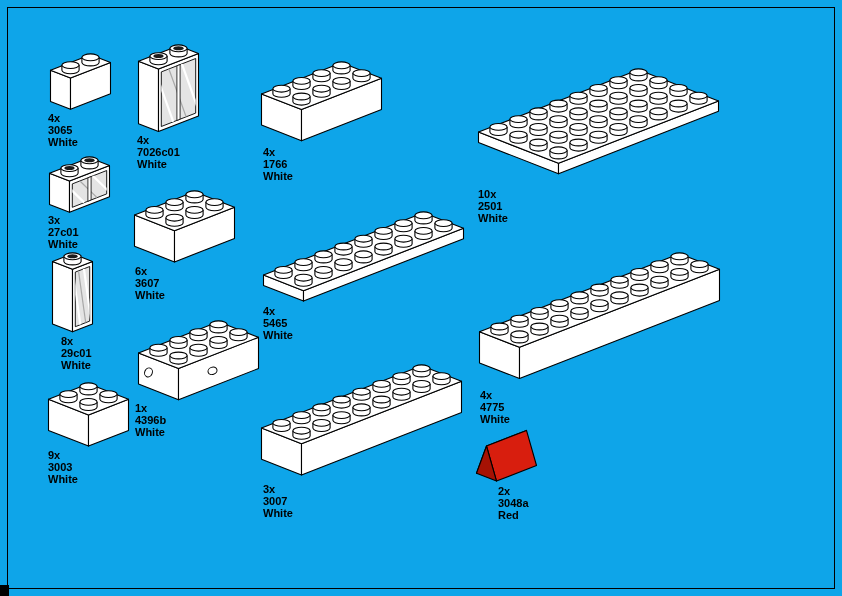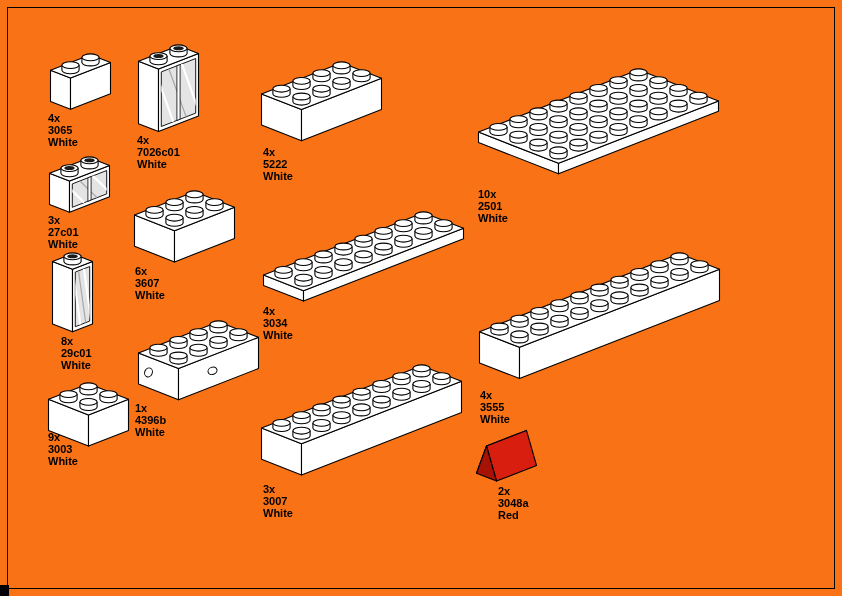--- a/index.html
+++ b/index.html
@@ -6,21 +6,21 @@
   #screen{position:relative;width:842px;height:596px;background:#ffffff;overflow:hidden;
           font-family:"Liberation Sans",sans-serif;}
   #frame{position:absolute;left:7px;top:7px;right:7px;bottom:7px;border:1px solid #000;}
   #corner-mark{position:absolute;left:0;bottom:0;width:9px;height:11px;background:#000;}
   .part-svg{position:absolute;overflow:visible;}
   .plabel{position:absolute;font-weight:bold;font-size:11px;line-height:12px;color:#000;white-space:nowrap;}
 </style>
 </head>
 <body>
 
-<div id="screen" style="background: #f97316;">
+<div id="screen" style="background: #0ea5e9;">
   <div id="frame"></div>
   <div id="parts-layer">
       <div>
         <svg class="part-svg" width="65" height="65" style="left:48px;top:47px">
           <polygon points="2.5,54.5 22.5,62.3 22.5,31.1 2.5,23.3" fill="#ffffff" stroke="#000000" stroke-width="1.1" stroke-linejoin="round"></polygon>
           <polygon points="22.5,62.3 62.5,46.7 62.5,15.5 22.5,31.1" fill="#ffffff" stroke="#000000" stroke-width="1.1" stroke-linejoin="round"></polygon>
           <polygon points="2.5,23.3 42.5,7.7 62.5,15.5 22.5,31.1" fill="#ffffff" stroke="#000000" stroke-width="1.1" stroke-linejoin="round"></polygon>
           <path d="M 13.9 18.1 L 13.9 23.3 A 8.6 3.4 0 0 0 31.1 23.3 L 31.1 18.1" fill="#ffffff" stroke="#000000" stroke-width="1.1"></path>
           <ellipse cx="22.5" cy="18.1" rx="8.6" ry="3.4" fill="#ffffff" stroke="#000000" stroke-width="1.1"></ellipse>
           <path d="M 33.9 10.3 L 33.9 15.5 A 8.6 3.4 0 0 0 51.1 15.5 L 51.1 10.3" fill="#ffffff" stroke="#000000" stroke-width="1.1"></path>
@@ -125,21 +125,21 @@
           <polygon points="2.5,23.3 42.5,7.7 82.5,23.3 42.5,38.9" fill="#ffffff" stroke="#000000" stroke-width="1.1" stroke-linejoin="round"></polygon>
           <path d="M 13.9 18.1 L 13.9 23.3 A 8.6 3.4 0 0 0 31.1 23.3 L 31.1 18.1" fill="#ffffff" stroke="#000000" stroke-width="1.1"></path>
           <ellipse cx="22.5" cy="18.1" rx="8.6" ry="3.4" fill="#ffffff" stroke="#000000" stroke-width="1.1"></ellipse>
           <path d="M 33.9 10.3 L 33.9 15.5 A 8.6 3.4 0 0 0 51.1 15.5 L 51.1 10.3" fill="#ffffff" stroke="#000000" stroke-width="1.1"></path>
           <ellipse cx="42.5" cy="10.3" rx="8.6" ry="3.4" fill="#ffffff" stroke="#000000" stroke-width="1.1"></ellipse>
           <path d="M 33.9 25.9 L 33.9 31.1 A 8.6 3.4 0 0 0 51.1 31.1 L 51.1 25.9" fill="#ffffff" stroke="#000000" stroke-width="1.1"></path>
           <ellipse cx="42.5" cy="25.9" rx="8.6" ry="3.4" fill="#ffffff" stroke="#000000" stroke-width="1.1"></ellipse>
           <path d="M 53.9 18.1 L 53.9 23.3 A 8.6 3.4 0 0 0 71.1 23.3 L 71.1 18.1" fill="#ffffff" stroke="#000000" stroke-width="1.1"></path>
           <ellipse cx="62.5" cy="18.1" rx="8.6" ry="3.4" fill="#ffffff" stroke="#000000" stroke-width="1.1"></ellipse>
         </svg>
-        <div class="plabel" style="left:48px;top:431px">
+        <div class="plabel" style="left:48px;top:449px">
           <div>9x</div>
           <div>3003</div>
           <div>White</div>
         </div>
       </div>
       <div>
         <svg class="part-svg" width="105" height="81" style="left:132px;top:184px">
           <polygon points="2.5,62.3 42.5,77.9 42.5,46.7 2.5,31.1" fill="#ffffff" stroke="#000000" stroke-width="1.1" stroke-linejoin="round"></polygon>
           <polygon points="42.5,77.9 102.5,54.5 102.5,23.3 42.5,46.7" fill="#ffffff" stroke="#000000" stroke-width="1.1" stroke-linejoin="round"></polygon>
           <polygon points="2.5,31.1 62.5,7.7 102.5,23.3 42.5,46.7" fill="#ffffff" stroke="#000000" stroke-width="1.1" stroke-linejoin="round"></polygon>
@@ -209,21 +209,21 @@
           <ellipse cx="42.5" cy="41.5" rx="8.6" ry="3.4" fill="#ffffff" stroke="#000000" stroke-width="1.1"></ellipse>
           <path d="M 53.9 33.7 L 53.9 38.9 A 8.6 3.4 0 0 0 71.1 38.9 L 71.1 33.7" fill="#ffffff" stroke="#000000" stroke-width="1.1"></path>
           <ellipse cx="62.5" cy="33.7" rx="8.6" ry="3.4" fill="#ffffff" stroke="#000000" stroke-width="1.1"></ellipse>
           <path d="M 73.9 25.9 L 73.9 31.1 A 8.6 3.4 0 0 0 91.1 31.1 L 91.1 25.9" fill="#ffffff" stroke="#000000" stroke-width="1.1"></path>
           <ellipse cx="82.5" cy="25.9" rx="8.6" ry="3.4" fill="#ffffff" stroke="#000000" stroke-width="1.1"></ellipse>
           <path d="M 93.9 18.1 L 93.9 23.3 A 8.6 3.4 0 0 0 111.1 23.3 L 111.1 18.1" fill="#ffffff" stroke="#000000" stroke-width="1.1"></path>
           <ellipse cx="102.5" cy="18.1" rx="8.6" ry="3.4" fill="#ffffff" stroke="#000000" stroke-width="1.1"></ellipse>
         </svg>
         <div class="plabel" style="left:263px;top:146px">
           <div>4x</div>
-          <div>5222</div>
+          <div>1766</div>
           <div>White</div>
         </div>
       </div>
       <div>
         <svg class="part-svg" width="245" height="115" style="left:476px;top:62px">
           <polygon points="2.5,80.5 82.5,111.7 82.5,101.3 2.5,70.1" fill="#ffffff" stroke="#000000" stroke-width="1.1" stroke-linejoin="round"></polygon>
           <polygon points="82.5,111.7 242.5,49.3 242.5,38.9 82.5,101.3" fill="#ffffff" stroke="#000000" stroke-width="1.1" stroke-linejoin="round"></polygon>
           <polygon points="2.5,70.1 162.5,7.7 242.5,38.9 82.5,101.3" fill="#ffffff" stroke="#000000" stroke-width="1.1" stroke-linejoin="round"></polygon>
           <path d="M 13.9 64.9 L 13.9 70.1 A 8.6 3.4 0 0 0 31.1 70.1 L 31.1 64.9" fill="#ffffff" stroke="#000000" stroke-width="1.1"></path>
           <ellipse cx="22.5" cy="64.9" rx="8.6" ry="3.4" fill="#ffffff" stroke="#000000" stroke-width="1.1"></ellipse>
@@ -329,21 +329,21 @@
           <ellipse cx="122.5" cy="41.5" rx="8.6" ry="3.4" fill="#ffffff" stroke="#000000" stroke-width="1.1"></ellipse>
           <path d="M 133.9 33.7 L 133.9 38.9 A 8.6 3.4 0 0 0 151.1 38.9 L 151.1 33.7" fill="#ffffff" stroke="#000000" stroke-width="1.1"></path>
           <ellipse cx="142.5" cy="33.7" rx="8.6" ry="3.4" fill="#ffffff" stroke="#000000" stroke-width="1.1"></ellipse>
           <path d="M 153.9 25.9 L 153.9 31.1 A 8.6 3.4 0 0 0 171.1 31.1 L 171.1 25.9" fill="#ffffff" stroke="#000000" stroke-width="1.1"></path>
           <ellipse cx="162.5" cy="25.9" rx="8.6" ry="3.4" fill="#ffffff" stroke="#000000" stroke-width="1.1"></ellipse>
           <path d="M 173.9 18.1 L 173.9 23.3 A 8.6 3.4 0 0 0 191.1 23.3 L 191.1 18.1" fill="#ffffff" stroke="#000000" stroke-width="1.1"></path>
           <ellipse cx="182.5" cy="18.1" rx="8.6" ry="3.4" fill="#ffffff" stroke="#000000" stroke-width="1.1"></ellipse>
         </svg>
         <div class="plabel" style="left:263px;top:305px">
           <div>4x</div>
-          <div>3034</div>
+          <div>5465</div>
           <div>White</div>
         </div>
       </div>
       <div>
         <svg class="part-svg" width="245" height="135" style="left:477px;top:246px">
           <polygon points="2.5,116.9 42.5,132.5 42.5,101.3 2.5,85.7" fill="#ffffff" stroke="#000000" stroke-width="1.1" stroke-linejoin="round"></polygon>
           <polygon points="42.5,132.5 242.5,54.5 242.5,23.3 42.5,101.3" fill="#ffffff" stroke="#000000" stroke-width="1.1" stroke-linejoin="round"></polygon>
           <polygon points="2.5,85.7 202.5,7.7 242.5,23.3 42.5,101.3" fill="#ffffff" stroke="#000000" stroke-width="1.1" stroke-linejoin="round"></polygon>
           <path d="M 13.9 80.5 L 13.9 85.7 A 8.6 3.4 0 0 0 31.1 85.7 L 31.1 80.5" fill="#ffffff" stroke="#000000" stroke-width="1.1"></path>
           <ellipse cx="22.5" cy="80.5" rx="8.6" ry="3.4" fill="#ffffff" stroke="#000000" stroke-width="1.1"></ellipse>
@@ -381,21 +381,21 @@
           <ellipse cx="162.5" cy="41.5" rx="8.6" ry="3.4" fill="#ffffff" stroke="#000000" stroke-width="1.1"></ellipse>
           <path d="M 173.9 33.7 L 173.9 38.9 A 8.6 3.4 0 0 0 191.1 38.9 L 191.1 33.7" fill="#ffffff" stroke="#000000" stroke-width="1.1"></path>
           <ellipse cx="182.5" cy="33.7" rx="8.6" ry="3.4" fill="#ffffff" stroke="#000000" stroke-width="1.1"></ellipse>
           <path d="M 193.9 25.9 L 193.9 31.1 A 8.6 3.4 0 0 0 211.1 31.1 L 211.1 25.9" fill="#ffffff" stroke="#000000" stroke-width="1.1"></path>
           <ellipse cx="202.5" cy="25.9" rx="8.6" ry="3.4" fill="#ffffff" stroke="#000000" stroke-width="1.1"></ellipse>
           <path d="M 213.9 18.1 L 213.9 23.3 A 8.6 3.4 0 0 0 231.1 23.3 L 231.1 18.1" fill="#ffffff" stroke="#000000" stroke-width="1.1"></path>
           <ellipse cx="222.5" cy="18.1" rx="8.6" ry="3.4" fill="#ffffff" stroke="#000000" stroke-width="1.1"></ellipse>
         </svg>
         <div class="plabel" style="left:480px;top:389px">
           <div>4x</div>
-          <div>3555</div>
+          <div>4775</div>
           <div>White</div>
         </div>
       </div>
       <div>
         <svg class="part-svg" width="205" height="120" style="left:259px;top:358px">
           <polygon points="2.5,101.3 42.5,116.9 42.5,85.7 2.5,70.1" fill="#ffffff" stroke="#000000" stroke-width="1.1" stroke-linejoin="round"></polygon>
           <polygon points="42.5,116.9 202.5,54.5 202.5,23.3 42.5,85.7" fill="#ffffff" stroke="#000000" stroke-width="1.1" stroke-linejoin="round"></polygon>
           <polygon points="2.5,70.1 162.5,7.7 202.5,23.3 42.5,85.7" fill="#ffffff" stroke="#000000" stroke-width="1.1" stroke-linejoin="round"></polygon>
           <path d="M 13.9 64.9 L 13.9 70.1 A 8.6 3.4 0 0 0 31.1 70.1 L 31.1 64.9" fill="#ffffff" stroke="#000000" stroke-width="1.1"></path>
           <ellipse cx="22.5" cy="64.9" rx="8.6" ry="3.4" fill="#ffffff" stroke="#000000" stroke-width="1.1"></ellipse>

